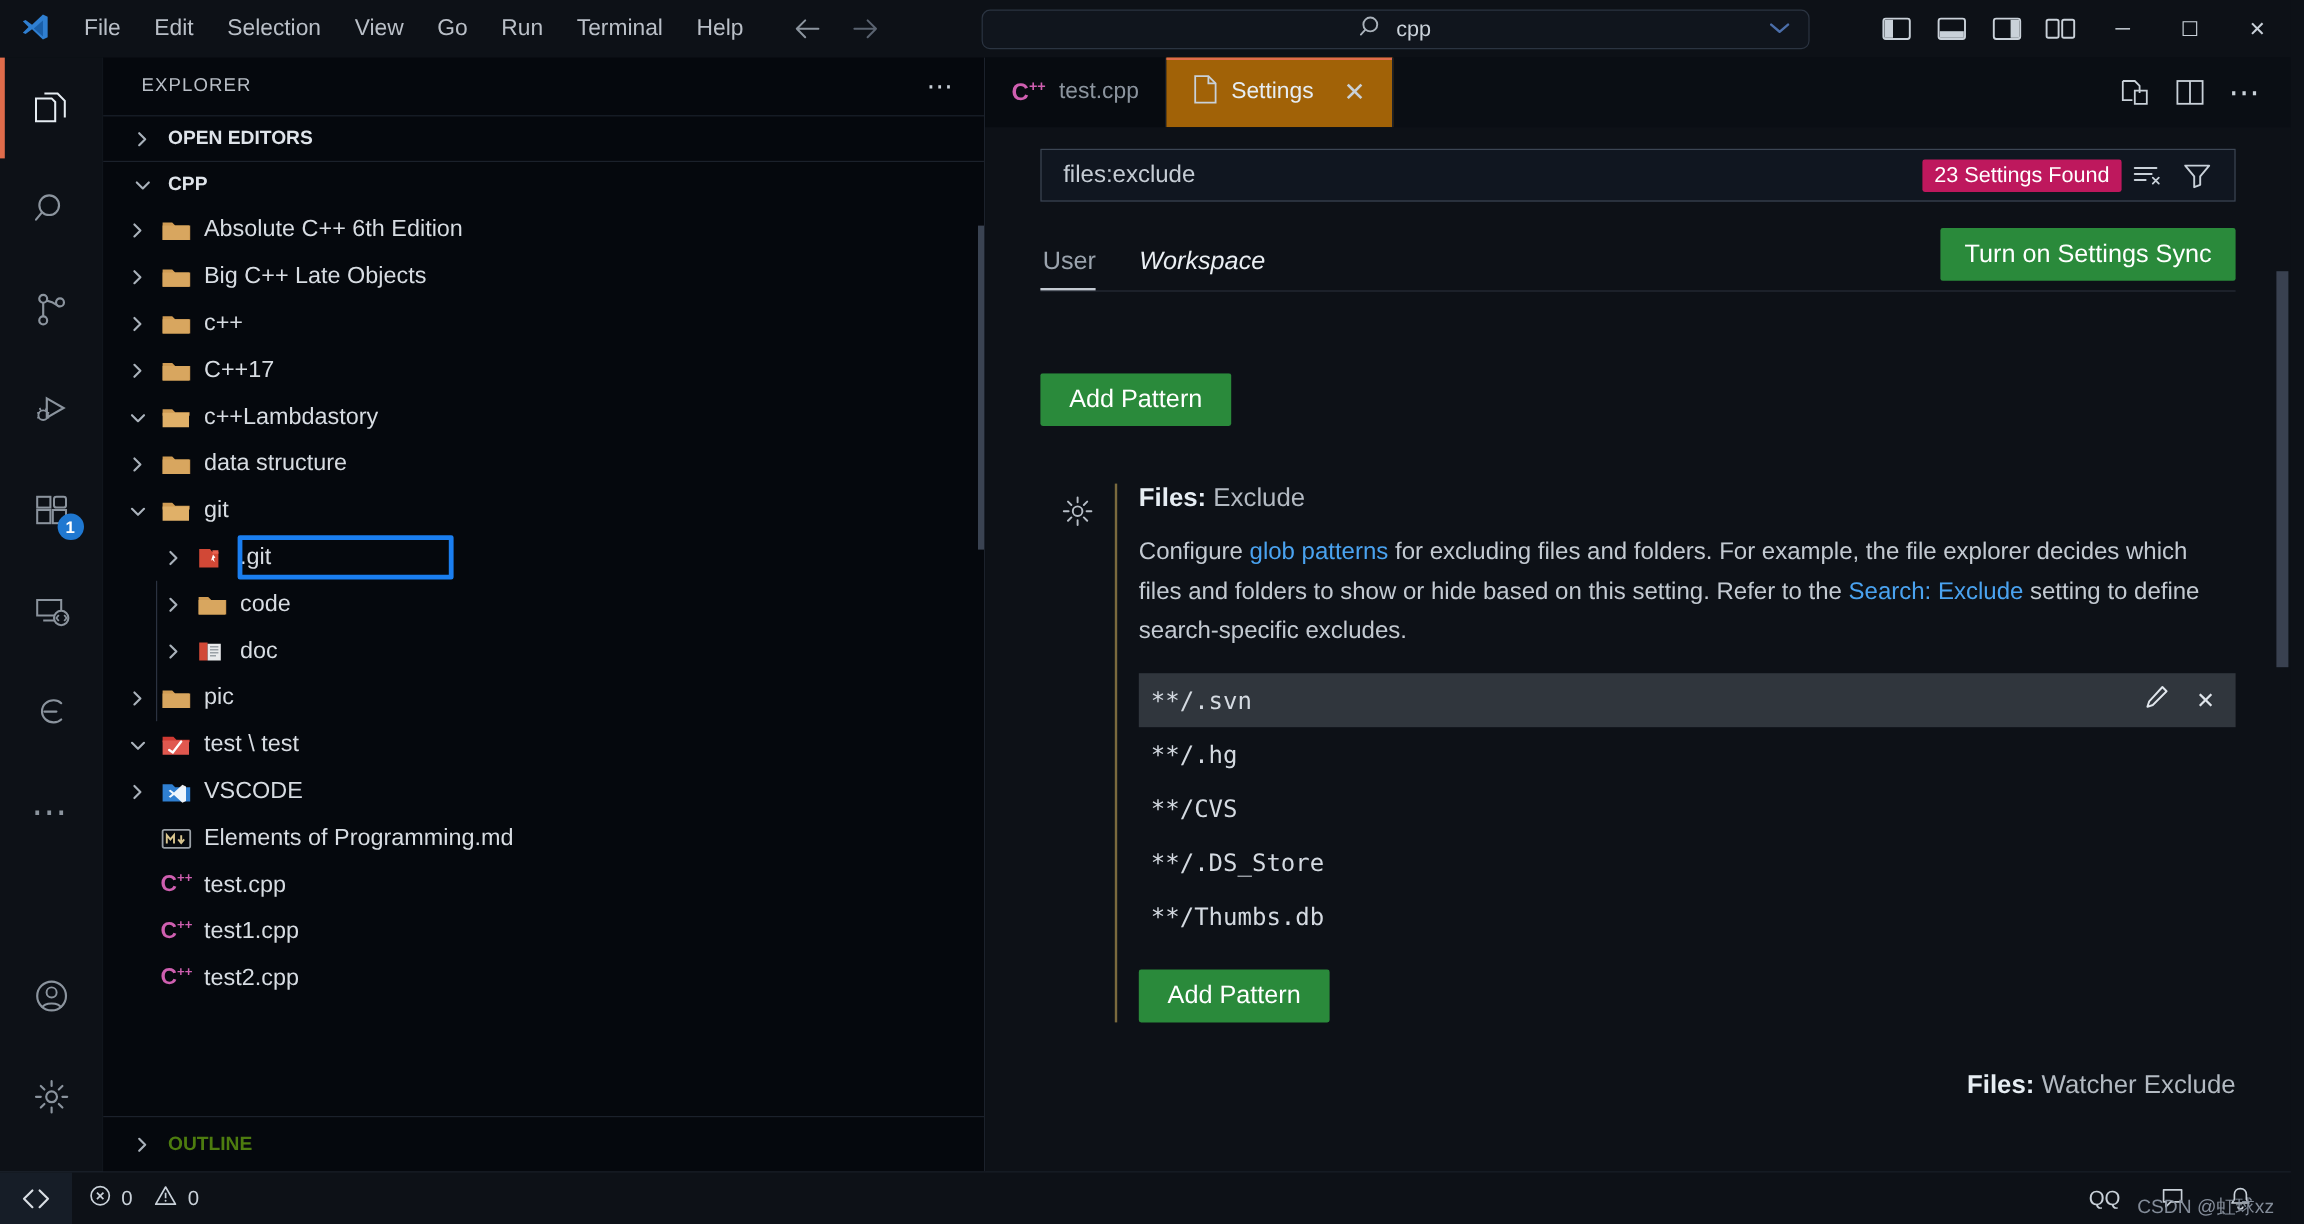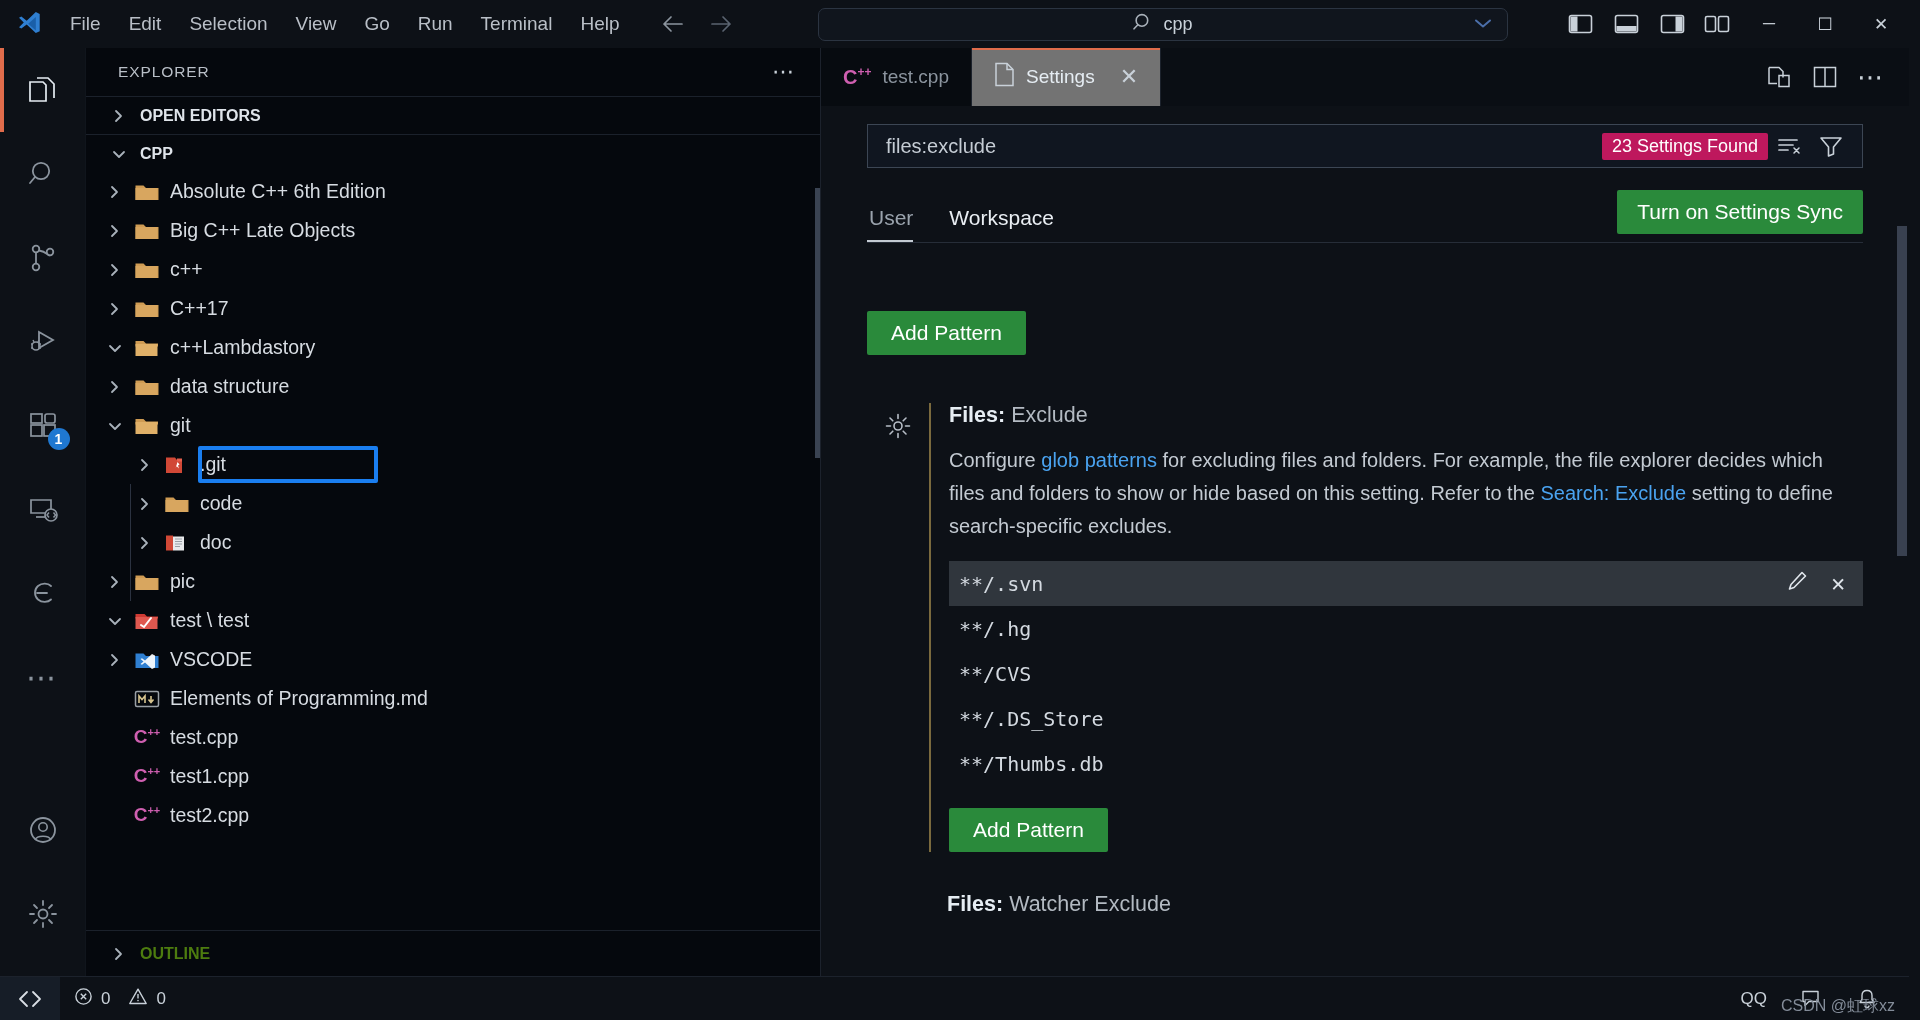--- a/index.html
+++ b/index.html
@@ -106,21 +106,21 @@
   .sb-scroll { position: absolute; right: 0; top: 140px; width: 5px; height: 270px; background: #3a4352; }
 
   
   .editorarea { flex: 1 1 auto; display: flex; flex-direction: column; min-width: 0; background: #0d1117; }
   .tabsrow { height: 58px; flex: 0 0 58px; display: flex; align-items: stretch; background: #0a0e14; position: relative; }
   .tab {
     display: flex; align-items: center; gap: 11px; padding: 0 22px;
     font-size: 19px; color: #8b949e; border-right: 1px solid #1c222c; position: relative;
     background: #070b10;
   }
-  .tab.active { background: #737373; color: #e6edf3; }
+  .tab.active { background: #a16207; color: #e6edf3; }
   .tab.active::before { content:""; position:absolute; left:0; right:0; top:0; height:2px; background:#e06c4b; }
   .tab .tclose { margin-left: 14px; color: #c9d1d9; font-size: 22px; line-height: 1; }
   .tabs-actions { margin-left: auto; display: flex; align-items: center; gap: 6px; padding-right: 18px; color: #c9d1d9; }
   .tab-act { width: 40px; height: 40px; display:flex; align-items:center; justify-content:center; }
 
   .settings-body { flex: 1 1 auto; position: relative; overflow: hidden; background: #0d1117; }
   .settings-header { padding: 18px 46px 0 46px; }
   .search-row { position: relative; }
   .settings-search {
     height: 44px; border: 1px solid #3c4654; background: #101620;
@@ -131,21 +131,21 @@
   .badge-found {
     background: #be185d; color: #ffffff; font-size: 18px;
     padding: 3px 10px; border-radius: 2px; white-space: nowrap;
   }
   .s-icon { width: 42px; display:flex; align-items:center; justify-content:center; color:#c9d1d9; }
 
   .tabs2row { display: flex; align-items: flex-end; margin-top: 22px; position: relative; height: 52px; }
   .stab { font-size: 21px; padding: 0 16px 12px 2px; margin-right: 18px; position: relative; }
   .stab.active { color: #9aa3ad; }
   .stab.active::after { content:""; position:absolute; left:0; right:16px; bottom:0; height:2px; background:#c3cad2; }
-  .stab.inactive { color: #e9eef3; }
+  .stab.inactive { color: #e9eef3; font-style: italic; }
   .sync-btn {
     margin-left: auto; background: #2a8a3b; color: #ffffff;
     font-size: 21px; padding: 10px 20px; border: none; border-radius: 2px;
     margin-bottom: 8px; cursor: pointer;
   }
   .hr-line { height: 1px; background: #262d38; margin: 0 46px; }
 
   .settings-list { position: absolute; left: 0; right: 0; top: 205px; bottom: 0; overflow: hidden; padding: 0 46px; }
   .add-pattern {
     background: #2a8a3b; color: #ffffff; font-size: 21px;
@@ -159,21 +159,21 @@
   .setting-title span.light { color: #b3bac2; }
   .setting-desc { font-size: 20px; line-height: 33px; color: #c3cad2; max-width: 920px; }
   .setting-desc a { color: #4aa3f0; text-decoration: none; }
   .pattern-list { margin-top: 18px; }
   .pattern-row {
     height: 45px; display: flex; align-items: center; padding-left: 10px;
     font-family: "DejaVu Sans Mono", monospace; font-size: 20px; color: #d4dae1;
   }
   .pattern-row.hovered { background: #30363d; }
   .pattern-row .pactions { margin-left: auto; display: flex; align-items: center; gap: 22px; padding-right: 18px; color: #e0e6ec; }
-  .next-setting { margin-top: 40px; padding-left: 80px; font-size: 21.5px; color: #e6edf3; }
+  .next-setting { margin-top: 40px; padding-left: 80px; font-size: 21.5px; color: #e6edf3; text-align: right; }
   .next-setting span.light { color: #b3bac2; }
   .edit-scrollbar { position: absolute; right: 0; top: 0; width: 14px; height: 480px; }
   .edit-scrollbar i { position:absolute; right:2px; top:120px; width: 10px; height: 330px; background: #394150; display:block; }
 
   
   .statusbar {
     height: 44px; flex: 0 0 44px; background: #0d1117;
     display: flex; align-items: center; border-top: 1px solid #1c222c;
     font-size: 17px; color: #c9d1d9;
   }

